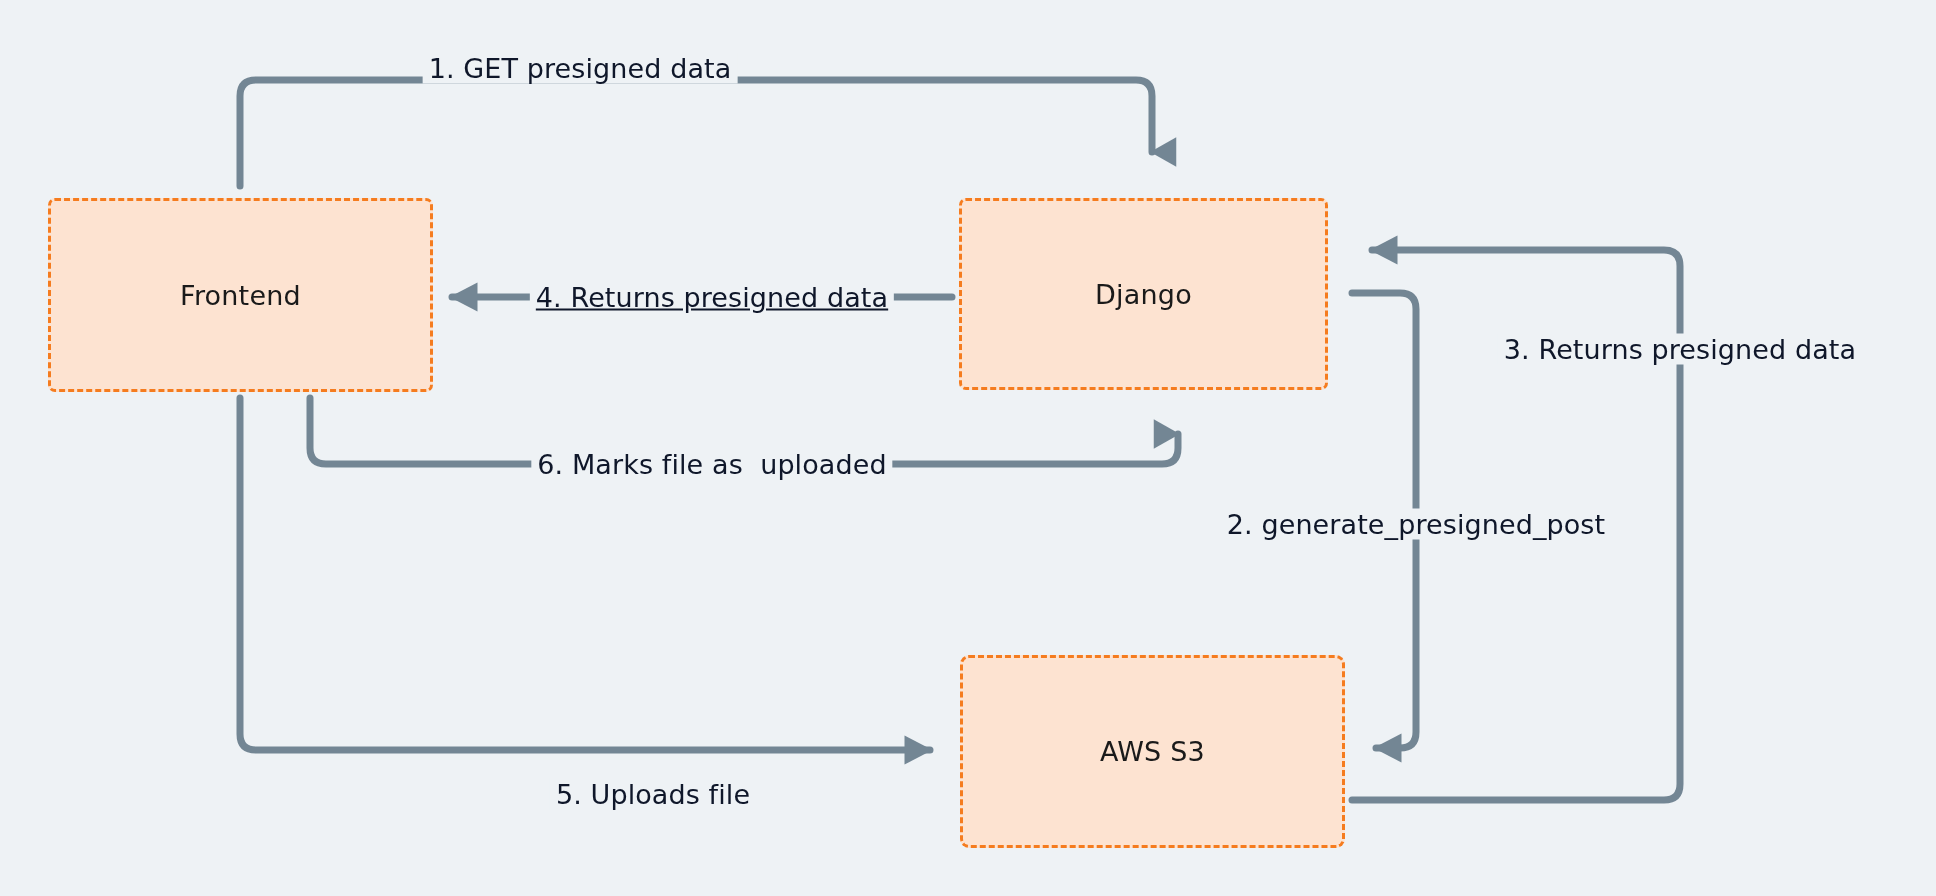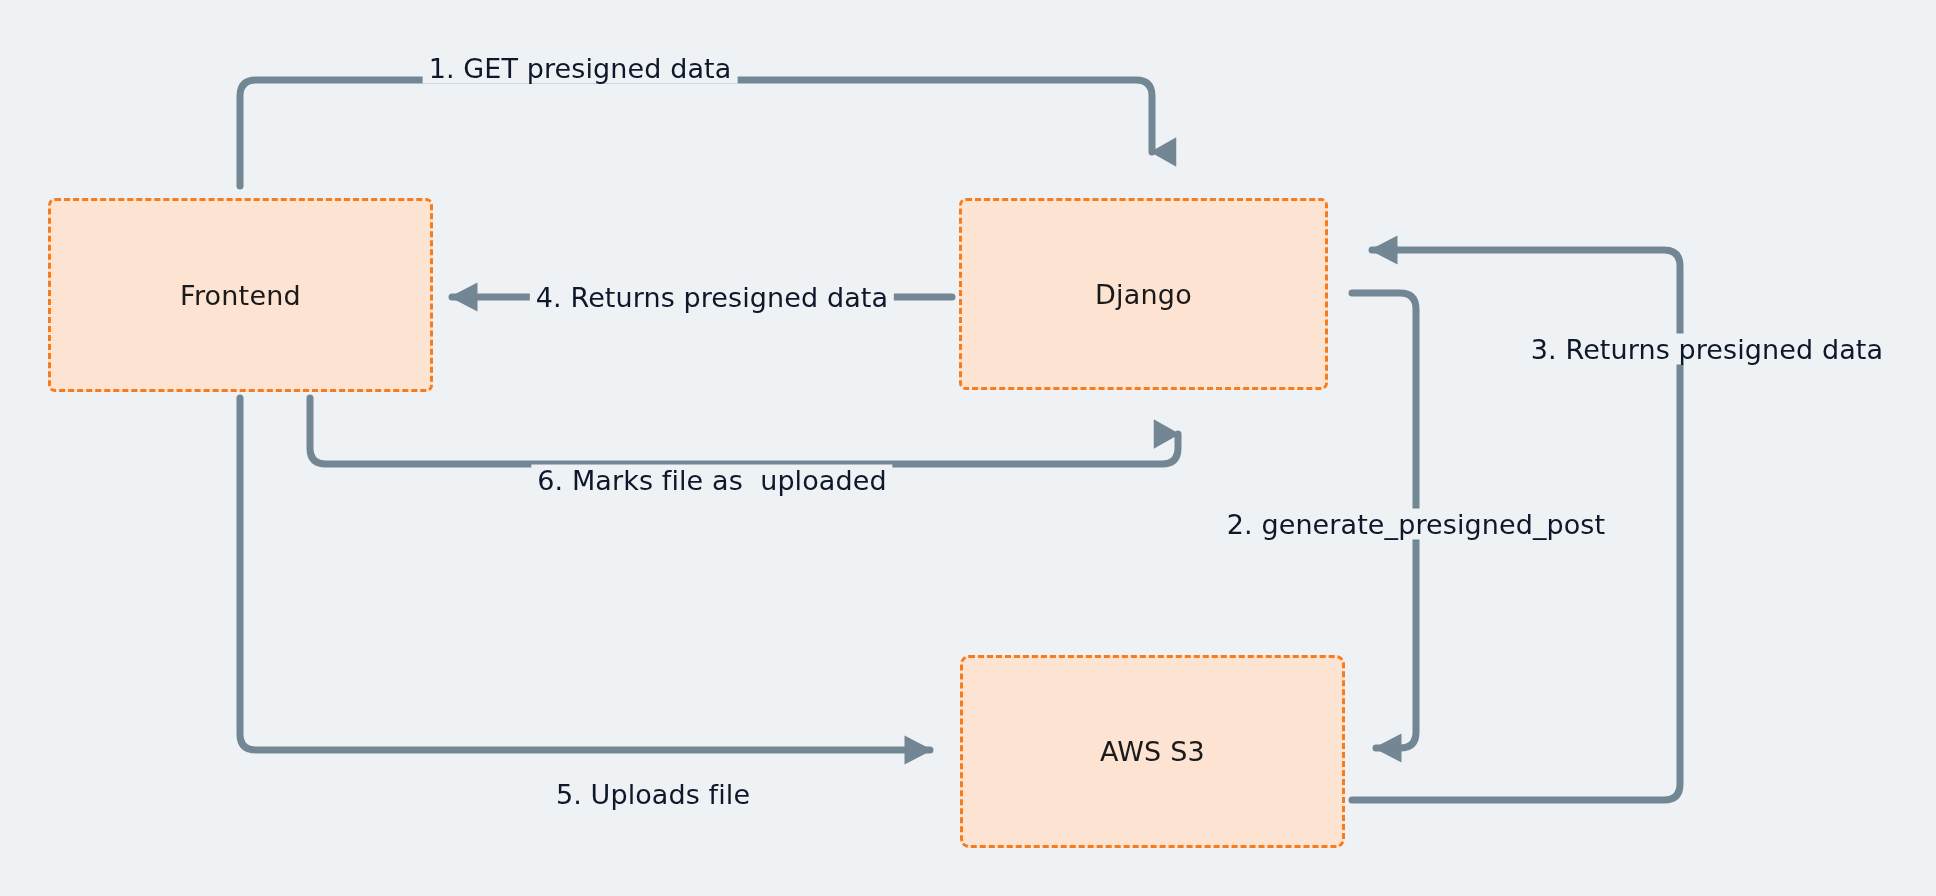--- a/index.html
+++ b/index.html
@@ -92,23 +92,23 @@
   <div class="node" id="node-django">
     <span class="node-label">Django</span>
   </div>
 
   <div class="node" id="node-awss3">
     <span class="node-label">AWS S3</span>
   </div>
 
   <div class="edge-label" id="label-e1" style="left:580px; top:68px;">1. GET presigned data</div>
 
-  <div class="edge-label" id="label-e4" style="left:712px; top:297px;">4. Returns presigned data</div>
+  <div class="edge-label" id="label-e4" style="left:712px; top:297px;text-decoration:underline;">4. Returns presigned data</div>
 
-  <div class="edge-label" id="label-e6" style="left:712px; top:464px;margin-top:16px;">6. Marks file as  uploaded</div>
+  <div class="edge-label" id="label-e6" style="left:712px; top:464px;">6. Marks file as  uploaded</div>
 
   <div class="edge-label" id="label-e2" style="left:1416px; top:513px;margin-top:11px;">2. generate_presigned_post</div>
 
-  <div class="edge-label" id="label-e3" style="left:1680px; top:349px;margin-left:27px;">3. Returns presigned data</div>
+  <div class="edge-label" id="label-e3" style="left:1680px; top:349px;">3. Returns presigned data</div>
 
   <div class="edge-label" id="label-e5" style="left:653px; top:750px;margin-top:44px;">5. Uploads file</div>
 
 </div>
 
 </body></html>

